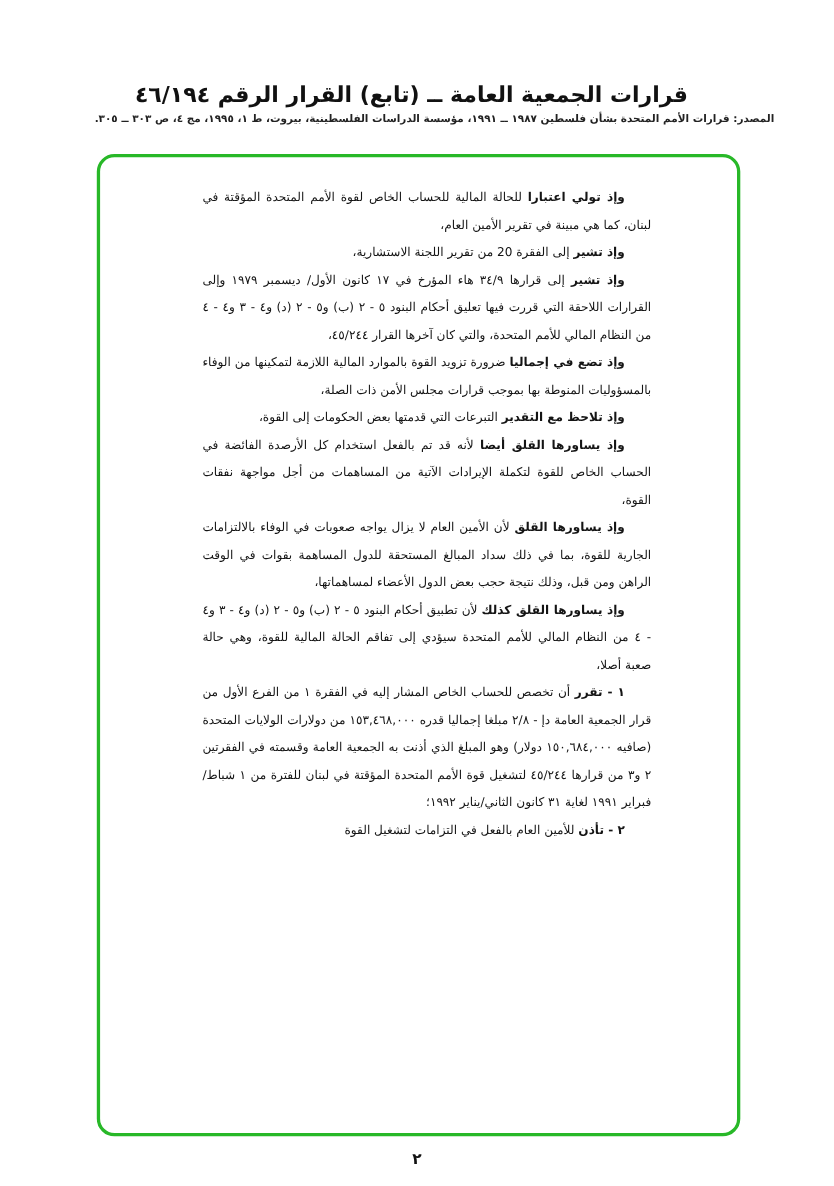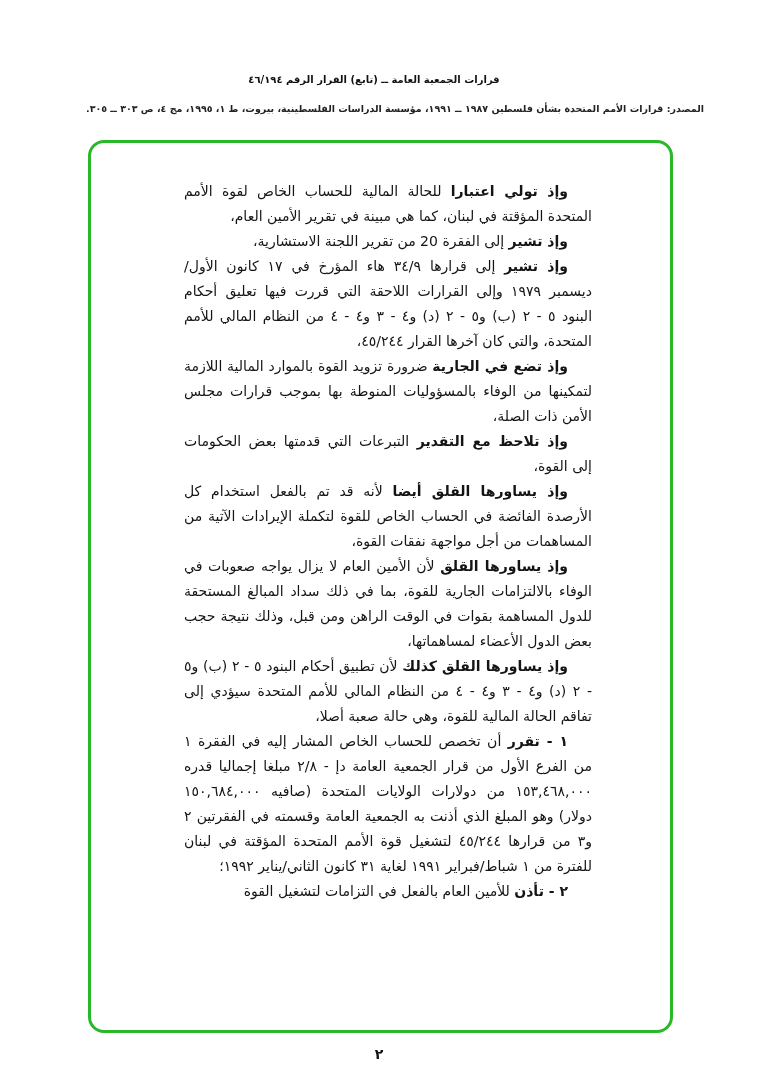--- a/index.html
+++ b/index.html
@@ -7,46 +7,46 @@
   body {
     width: 758px; height: 1078px;
     position: relative;
     font-family: "DejaVu Sans", sans-serif;
     color: #1a1a1a;
     overflow: hidden;
   }
   .doc-title {
     position: absolute; top: 74px; left: 0; width: 748px;
     text-align: center; direction: rtl;
-    font-size: 10px; font-weight: bold;
+    font-size: 20px; font-weight: bold;
     letter-spacing: 0.2px;
     color: #111;
   }
   .doc-source {
     position: absolute; top: 103px; left: 0; width: 758px;
     text-align: center; direction: rtl;
     font-size: 9.5px; font-weight: bold;
     color: #222;
     padding-left: 32px;
   }
   .content-frame {
     position: absolute;
     left: 88px; top: 140px;
     width: 585px; height: 893px;
     border: 3px solid #28b828;
     border-radius: 16px;
     background: #ffffff;
   }
   .text-col {
     position: absolute;
-    top: 36px; right: 78px;
+    top: 24px; right: 78px;
     width: 408px;
     direction: rtl;
     text-align: justify;
-    font-size: 14px;
+    font-size: 11px;
     line-height: 25px;
     color: #141414;
   }
   .para {
     margin: 0;
     text-indent: 24px;
   }
   .para .lead { font-weight: bold; }
   .page-number {
     position: absolute; top: 1046px; left: 0; width: 758px;
@@ -63,21 +63,21 @@
 <div class="doc-source">المصدر: قرارات الأمم المتحدة بشأن فلسطين ١٩٨٧ ــ ١٩٩١، مؤسسة الدراسات الفلسطينية، بيروت، ط ١، ١٩٩٥، مج ٤، ص ٣٠٣ ــ ٣٠٥.</div>
 
 <div class="content-frame" style="border-color: rgb(40, 184, 40);">
   <div class="text-col">
   <p class="para"><span class="lead">وإذ تولي اعتبارا</span><span class="rest"> للحالة المالية للحساب الخاص لقوة الأمم المتحدة المؤقتة في لبنان، كما هي مبينة في تقرير الأمين العام،</span></p>
 
   <p class="para"><span class="lead">وإذ تشير</span><span class="rest"> إلى الفقرة 20 من تقرير اللجنة الاستشارية،</span></p>
 
   <p class="para"><span class="lead">وإذ تشير</span><span class="rest"> إلى قرارها ٣٤/٩ هاء المؤرخ في ١٧ كانون الأول/ ديسمبر ١٩٧٩ وإلى القرارات اللاحقة التي قررت فيها تعليق أحكام البنود ٥ - ٢ (ب) و٥ - ٢ (د) و٤ - ٣ و٤ - ٤ من النظام المالي للأمم المتحدة، والتي كان آخرها القرار ٤٥/٢٤٤،</span></p>
 
-  <p class="para"><span class="lead">وإذ تضع في الجارية</span><span class="rest"> ضرورة تزويد القوة بالموارد المالية اللازمة لتمكينها من الوفاء بالمسؤوليات المنوطة بها بموجب قرارات مجلس الأمن ذات الصلة،</span></p>
+  <p class="para"><span class="lead">وإذ تضع في إجماليا</span><span class="rest"> ضرورة تزويد القوة بالموارد المالية اللازمة لتمكينها من الوفاء بالمسؤوليات المنوطة بها بموجب قرارات مجلس الأمن ذات الصلة،</span></p>
 
   <p class="para"><span class="lead">وإذ تلاحظ مع التقدير</span><span class="rest"> التبرعات التي قدمتها بعض الحكومات إلى القوة،</span></p>
 
   <p class="para"><span class="lead">وإذ يساورها القلق أيضا</span><span class="rest"> لأنه قد تم بالفعل استخدام كل الأرصدة الفائضة في الحساب الخاص للقوة لتكملة الإيرادات الآتية من المساهمات من أجل مواجهة نفقات القوة،</span></p>
 
   <p class="para"><span class="lead">وإذ يساورها القلق</span><span class="rest"> لأن الأمين العام لا يزال يواجه صعوبات في الوفاء بالالتزامات الجارية للقوة، بما في ذلك سداد المبالغ المستحقة للدول المساهمة بقوات في الوقت الراهن ومن قبل، وذلك نتيجة حجب بعض الدول الأعضاء لمساهماتها،</span></p>
 
   <p class="para"><span class="lead">وإذ يساورها القلق كذلك</span><span class="rest"> لأن تطبيق أحكام البنود ٥ - ٢ (ب) و٥ - ٢ (د) و٤ - ٣ و٤ - ٤ من النظام المالي للأمم المتحدة سيؤدي إلى تفاقم الحالة المالية للقوة، وهي حالة صعبة أصلا،</span></p>
 
   <p class="para"><span class="lead">١ - تقرر</span><span class="rest"> أن تخصص للحساب الخاص المشار إليه في الفقرة ١ من الفرع الأول من قرار الجمعية العامة دإ - ٢/٨ مبلغا إجماليا قدره ١٥٣,٤٦٨,٠٠٠ من دولارات الولايات المتحدة (صافيه ١٥٠,٦٨٤,٠٠٠ دولار) وهو المبلغ الذي أذنت به الجمعية العامة وقسمته في الفقرتين ٢ و٣ من قرارها ٤٥/٢٤٤ لتشغيل قوة الأمم المتحدة المؤقتة في لبنان للفترة من ١ شباط/فبراير ١٩٩١ لغاية ٣١ كانون الثاني/يناير ١٩٩٢؛</span></p>

